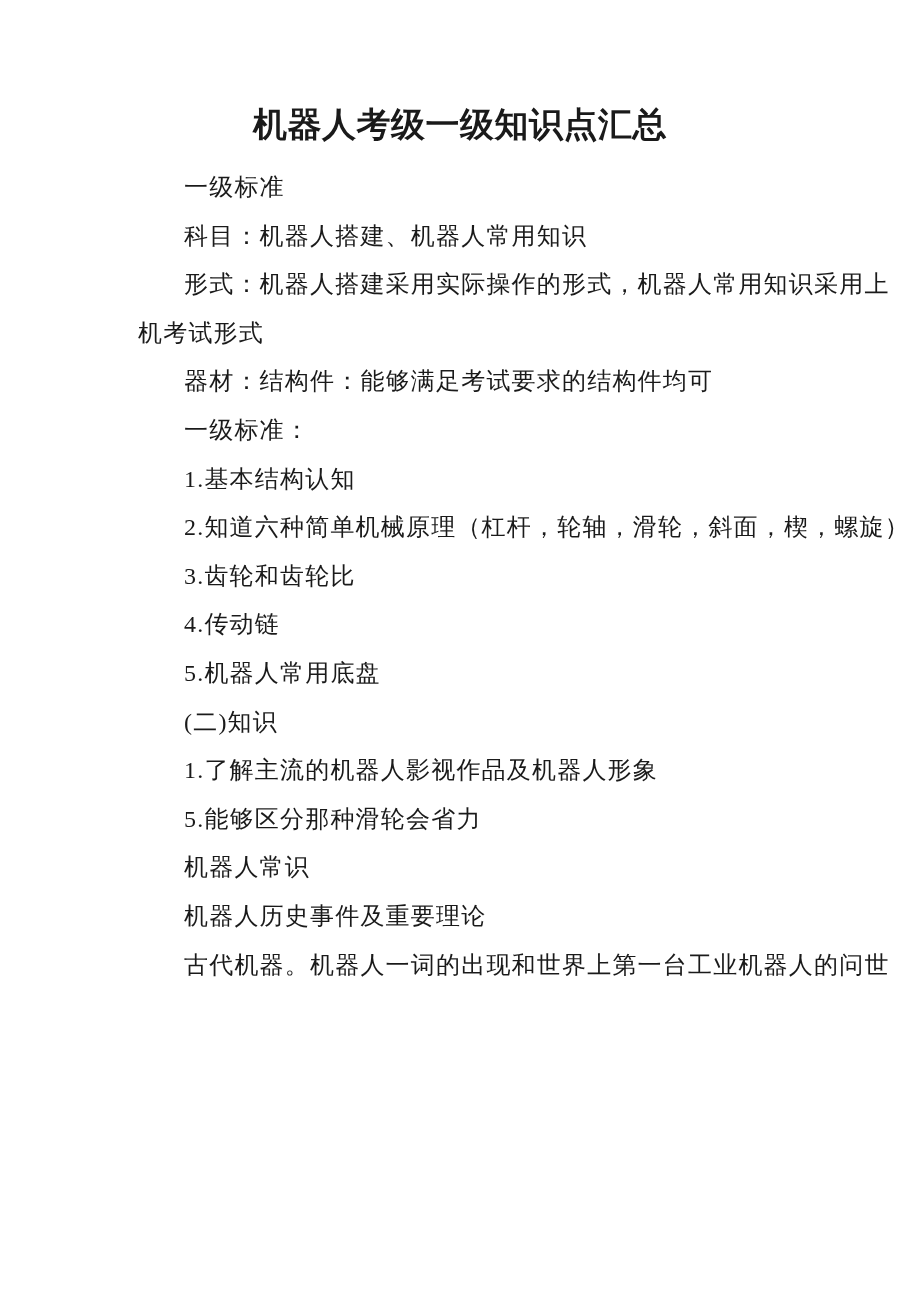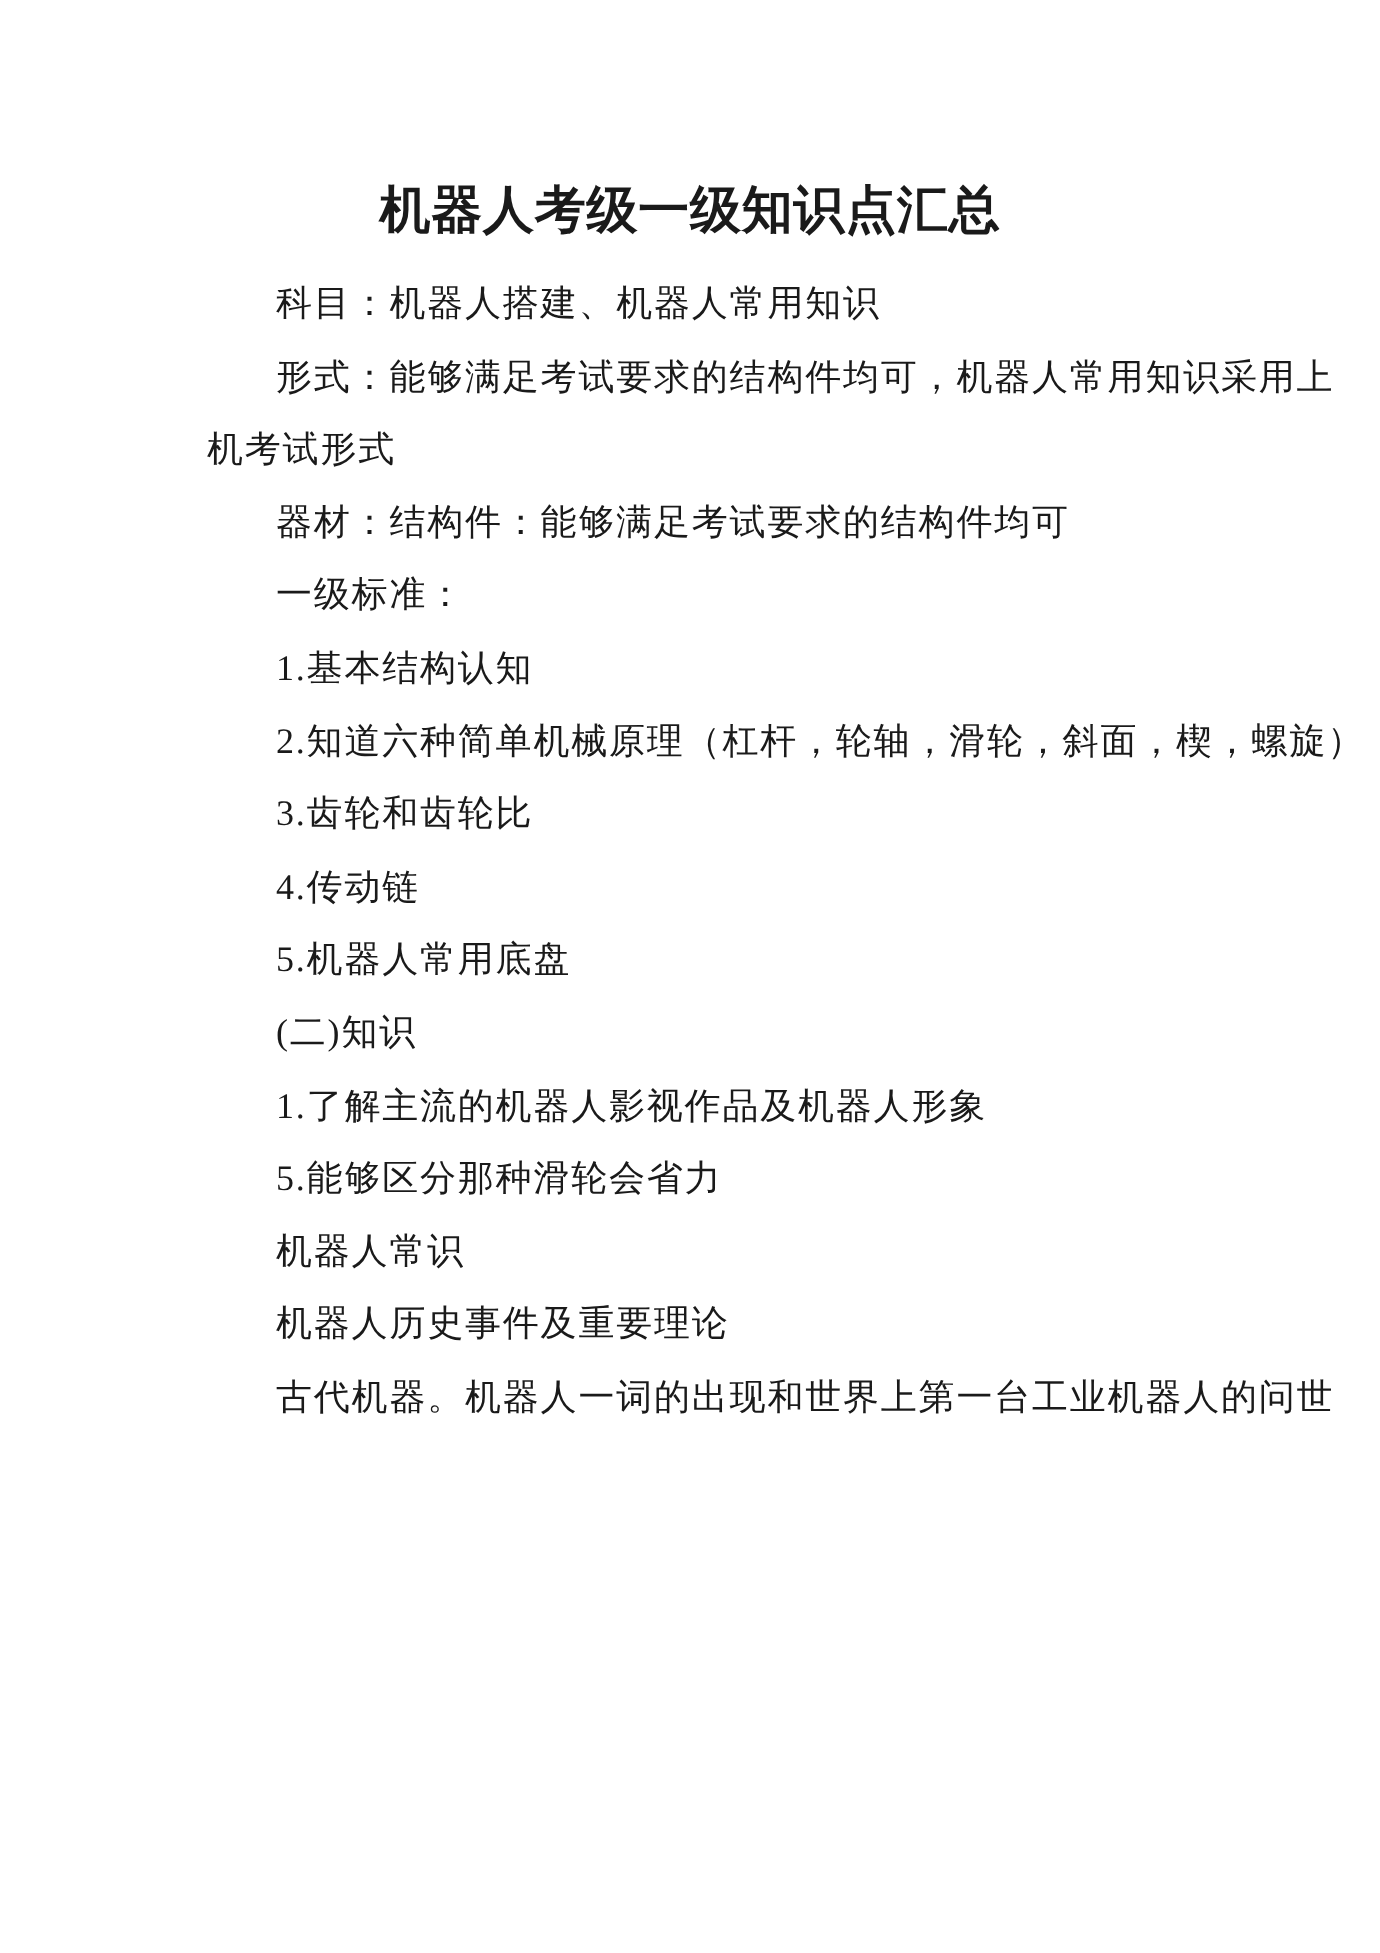--- a/index.html
+++ b/index.html
@@ -9,21 +9,21 @@
     color: #1a1a1a;
   }
   .page {
     position: relative;
     width: 920px;
     height: 1302px;
     background: #ffffff;
     overflow: hidden;
   }
   .doc-title {
-    margin: 16px;
+    margin: 0;
     padding-top: 105px;
     line-height: 40px;
     font-size: 34px;
     font-weight: bold;
     letter-spacing: 0.5px;
     text-align: center;
     white-space: nowrap;
   }
   .doc-body {
     margin-top: 18px;
@@ -41,22 +41,23 @@
   .doc-body p.indent {
     text-indent: 46px;
   }
 </style>
 </head>
 <body>
 
 <div class="page">
   <h1 class="doc-title">机器人考级一级知识点汇总</h1>
   <div class="doc-body">
+      <p class="indent">一级标准</p>
       <p class="indent">科目：机器人搭建、机器人常用知识</p>
-      <p class="indent">形式：能够满足考试要求的结构件均可，机器人常用知识采用上</p>
+      <p class="indent">形式：机器人搭建采用实际操作的形式，机器人常用知识采用上</p>
       <p>机考试形式</p>
       <p class="indent">器材：结构件：能够满足考试要求的结构件均可</p>
       <p class="indent">一级标准：</p>
       <p class="indent">1.基本结构认知</p>
       <p class="indent">2.知道六种简单机械原理（杠杆，轮轴，滑轮，斜面，楔，螺旋）</p>
       <p class="indent">3.齿轮和齿轮比</p>
       <p class="indent">4.传动链</p>
       <p class="indent">5.机器人常用底盘</p>
       <p class="indent">(二)知识</p>
       <p class="indent">1.了解主流的机器人影视作品及机器人形象</p>

